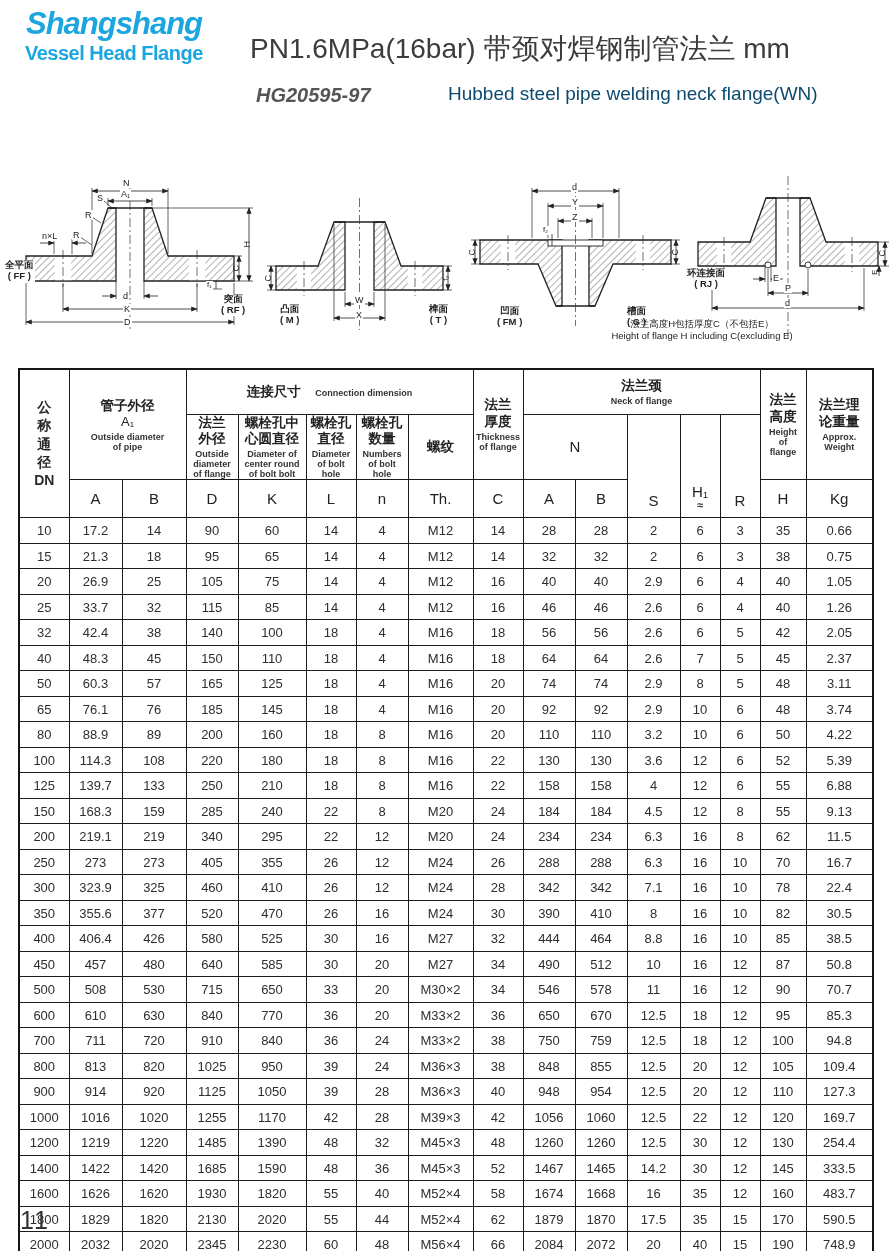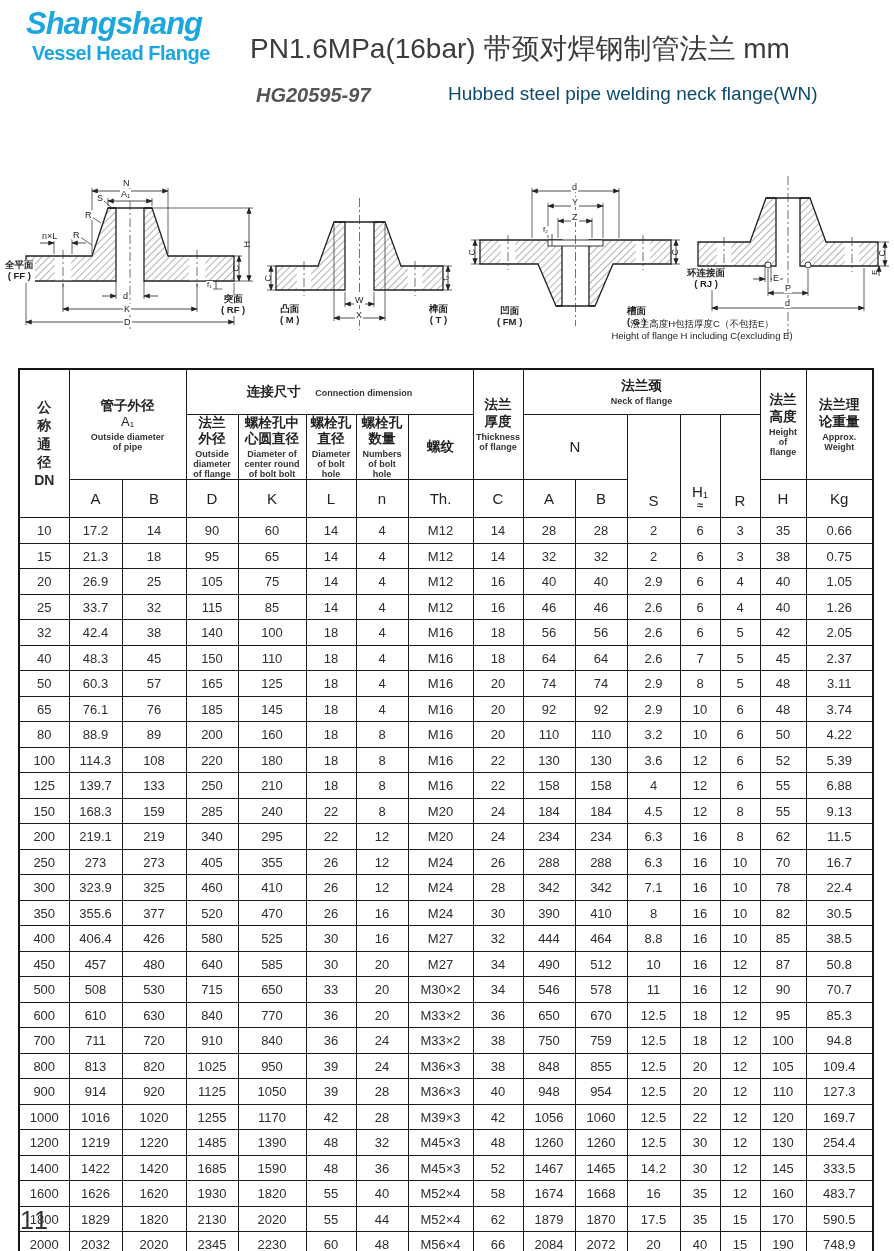--- a/index.html
+++ b/index.html
@@ -1,21 +1,21 @@
 <!DOCTYPE html>
 <html><head>
 <meta charset="utf-8">
 <style>
   html,body{margin:0;padding:0;background:#fff;}
   body{width:894px;height:1251px;position:relative;overflow:hidden;
        font-family:"Liberation Sans","DejaVu Sans",sans-serif;color:#2a2a2a;}
   
   .logo1{position:absolute;top:6px;left:26px;font-size:31px;font-weight:bold;font-style:italic;
          color:#1ca6df;letter-spacing:-1px;}
-  .logo2{position:absolute;top:42px;left:32px;font-size:20px;font-weight:600;color:#1ca6df;letter-spacing:-0.5px;}
+  .logo2{position:absolute;top:42px;left:25px;font-size:20px;font-weight:600;color:#1ca6df;letter-spacing:-0.5px;}
   .title{position:absolute;top:30px;left:250px;font-size:28px;color:#3c3c3c;letter-spacing:0px;white-space:nowrap;}
   .std{position:absolute;top:84px;left:256px;font-size:20px;font-weight:bold;font-style:italic;color:#555;}
   .subtitle{position:absolute;top:83px;left:448px;font-size:19px;color:#0c4a6e;white-space:nowrap;}
   
   .drawings{position:absolute;top:160px;left:0;width:894px;height:200px;}
   .fig{position:absolute;}
   .lbl{position:absolute;font-size:9px;color:#222;white-space:pre-line;line-height:1.15;background:#fff;
        text-align:center;padding:0 1px;}
   .face{font-weight:bold;font-size:9.5px;}
   .v{transform:rotate(-90deg);transform-origin:center;background:transparent;}

